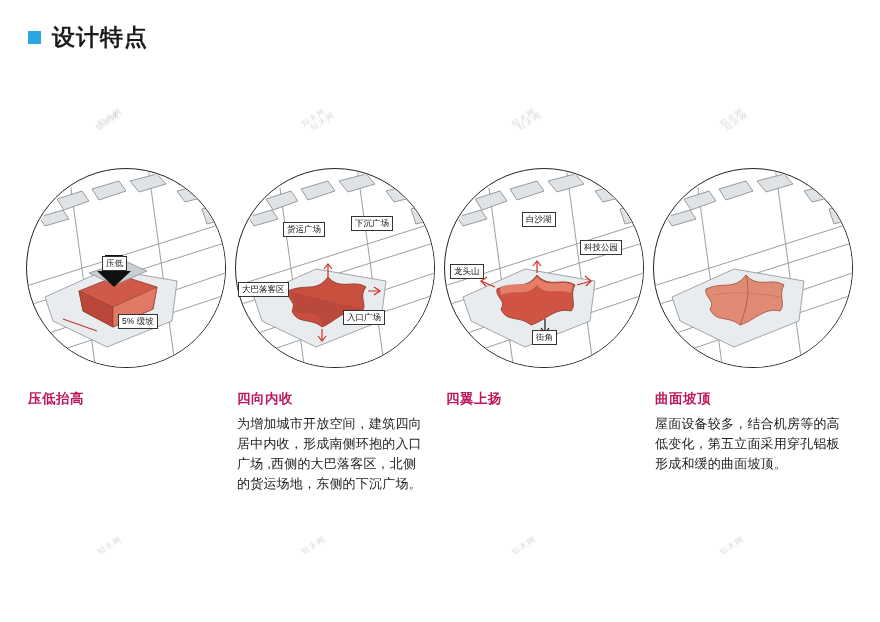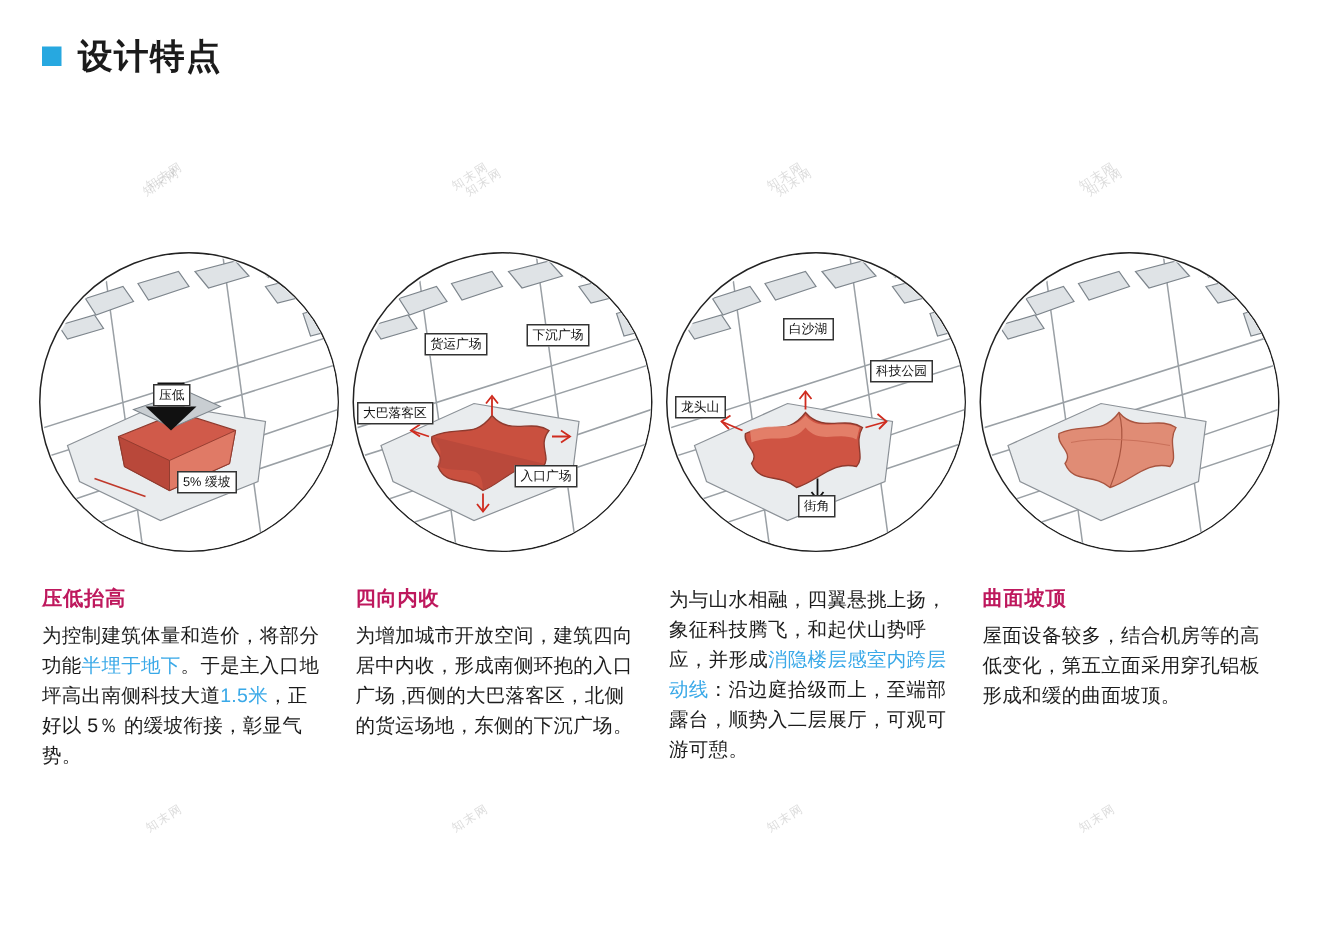--- a/index.html
+++ b/index.html
@@ -175,21 +175,20 @@
               <path d="M36,150 L70,162" stroke="#c0392b" stroke-width="1.2" fill="none"></path>
             </g>
           </svg>
         </div>
         <div class="lbl" style="left:76px; top:58px;margin-top:30px;">压低</div>
         <div class="lbl" style="left:92px; top:146px;">5% 缓坡</div>
         <div class="wm" style="left:68px; top:-52px;">知末网</div>
       </div>
       <div class="caption">
         <div class="cap-title">压低抬高</div>
-        <div class="cap-body"><span>为控制建筑体量和造价，将部分功能</span><span class="hl">半埋于地下</span><span>。于是主入口地坪高出南侧科技大道</span><span class="hl">1.5米</span><span>，正好以 5％ 的缓坡衔接，彰显气势。</span></div>
       </div>
     </div>
 
     <div class="panel">
       <div class="circle-wrap">
         <div class="circle">
           <svg width="200" height="200" viewBox="0 0 200 200">
             <defs>
               <clipPath id="c2">
                   <circle cx="100" cy="100" r="99"></circle>
@@ -226,21 +225,21 @@
                 <path d="M144,122 L132,122"></path>
                   <path d="M138,118 L144,122 L138,126"></path>
                 <path d="M86,172 L86,160"></path>
                   <path d="M82,167 L86,172 L90,167"></path>
               </g>
             </g>
           </svg>
         </div>
         <div class="lbl" style="left:48px; top:54px;">货运广场</div>
         <div class="lbl" style="left:116px; top:48px;">下沉广场</div>
-        <div class="lbl" style="left:3px; top:100px;">大巴落客区</div>
+        <div class="lbl" style="left:3px; top:114px;">大巴落客区</div>
         <div class="lbl" style="left:108px; top:142px;">入口广场</div>
         <div class="wm" style="left:74px; top:-52px;">知末网</div>
       </div>
       <div class="caption">
         <div class="cap-title">四向内收</div>
         <div class="cap-body">为增加城市开放空间，建筑四向居中内收，形成南侧环抱的入口广场 ,西侧的大巴落客区，北侧的货运场地，东侧的下沉广场。</div>
       </div>
     </div>
 
     <div class="panel">
@@ -289,21 +288,21 @@
             </g>
           </svg>
         </div>
         <div class="lbl" style="left:6px; top:96px;">龙头山</div>
         <div class="lbl" style="left:78px; top:44px;">白沙湖</div>
         <div class="lbl" style="left:136px; top:72px;text-align:right;">科技公园</div>
         <div class="lbl" style="left:88px; top:162px;text-align:center;">街角</div>
         <div class="wm" style="left:72px; top:-52px;">知末网</div>
       </div>
       <div class="caption">
-        <div class="cap-body"><span>为与山水相融，四翼悬挑上扬，象征科技腾飞，和起伏山势呼应，并形成</span><span class="hl">消隐楼层感</span><span class="hl">室内跨层动线</span><span>：沿边庭拾级而上，至端部露台，顺势入二层展厅，可观可游可憩。</span></div>
+        <div class="cap-title">四翼上扬</div>
       </div>
     </div>
 
     <div class="panel">
       <div class="circle-wrap">
         <div class="circle">
           <svg width="200" height="200" viewBox="0 0 200 200">
             <defs>
               <clipPath id="c4">
                   <circle cx="100" cy="100" r="99"></circle>

